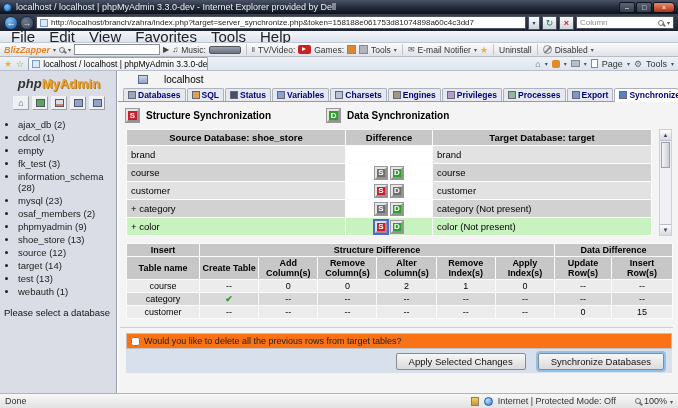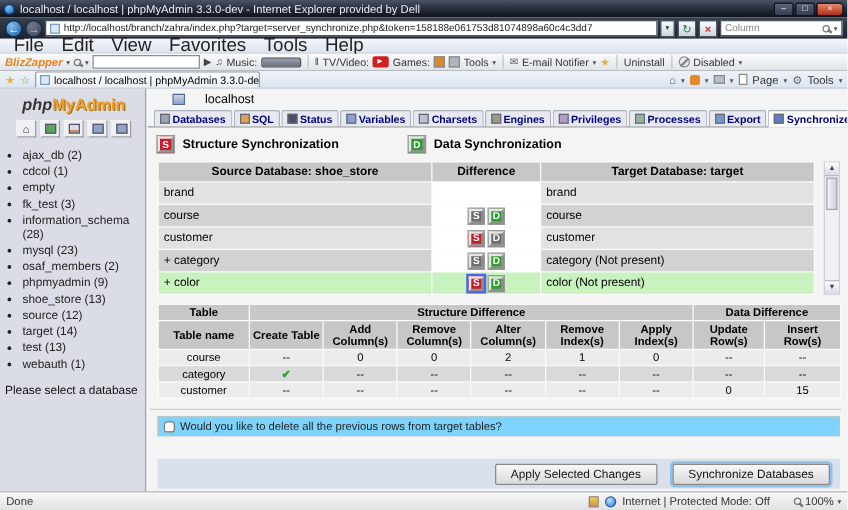--- a/index.html
+++ b/index.html
@@ -106,21 +106,21 @@
 .sbbtn.bot{position:absolute;bottom:0;left:0;right:0;border-top:1px solid #b8bcc6;border-bottom:none}
 .sbthumb{position:absolute;top:12px;left:1px;right:1px;height:26px;background:linear-gradient(90deg,#f4f5f8,#ccd0da);border:1px solid #9aa0ae}
 
 table.difftbl{margin:7px 6px 0 8px;border-collapse:separate;border-spacing:1px;background:#fbfbfb;font-size:9px;width:547px;table-layout:fixed}
 .difftbl th{background:#c7c7c7;font-weight:bold;padding:1px 2px;text-align:center}
 .difftbl td{text-align:center;padding:1px 2px;background:#ececec;height:11px}
 .difftbl tr.alt td{background:#d9d9d9}
 .difftbl td.check{color:#2f9e2f;font-weight:bold}
 
 .hrline{margin:8px 0 0 2px;border-top:1px solid #cfcfcf;width:553px}
-.delrow{margin:5px 6px 18px 8px;background:#7dd3fc;border:1px solid #c2c2c2;height:16px;display:flex;align-items:center;gap:4px;font-size:9px;padding:0 4px;color:#222}
+.delrow{margin:5px 6px 0 8px;background:#f97316;border:1px solid #c2c2c2;height:16px;display:flex;align-items:center;gap:4px;font-size:9px;padding:0 4px;color:#222}
 .delrow input{width:9px;height:9px;margin:0}
 .btnbar{margin:0 6px 0 8px;background:#d8e1eb;height:24px;display:flex;align-items:center;justify-content:flex-end;gap:12px;padding:0 8px}
 .pbtn{font-size:9.5px;font-family:inherit;padding:2px 12px;background:linear-gradient(#f7f7f7,#dadada);border:1px solid #8a8a8a;border-radius:2px;color:#111;cursor:pointer}
 .pbtn.focus{box-shadow:0 0 0 2px #93bfe8}
 
 
 .statusbar{position:absolute;left:0;right:0;bottom:0;height:15px;background:linear-gradient(#f7f7f7,#e2e2e2);border-top:1px solid #b3b3b3;display:flex;align-items:center;font-size:9px;color:#333;padding:0 5px;gap:5px}
 .statusbar .left{flex:1}
 .flagicon{width:8px;height:9px;background:linear-gradient(#f0d060,#c89830);border:1px solid #977;flex:none}
 .globe{width:9px;height:9px;border-radius:50%;background:radial-gradient(circle at 35% 30%,#bfe0ff,#2f7fd0);border:1px solid #1c5da0;flex:none}
@@ -367,21 +367,21 @@
         <col>
         <col>
         <col>
         <col>
         <col>
         <col style="width:56px">
         <col style="width:60px">
       </colgroup>
     <tbody>
         <tr>
-      <th>Table</th>
+      <th>Insert</th>
       <th colspan="6">Structure Difference</th>
       <th colspan="2">Data Difference</th>
     </tr>
     <tr>
       <th>Table name</th>
       <th>Create Table</th>
       <th>Add Column(s)</th>
       <th>Remove Column(s)</th>
       <th>Alter Column(s)</th>
       <th>Remove Index(s)</th>

